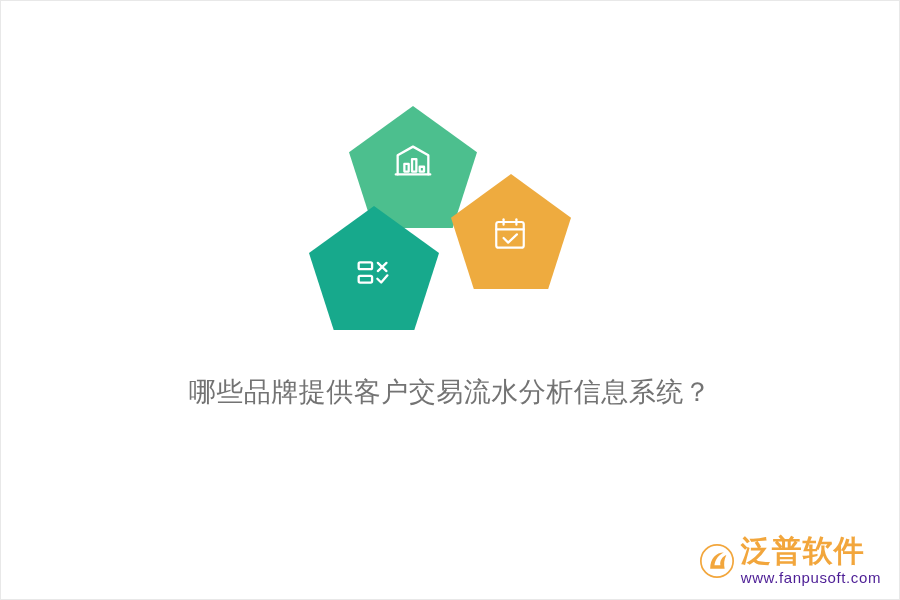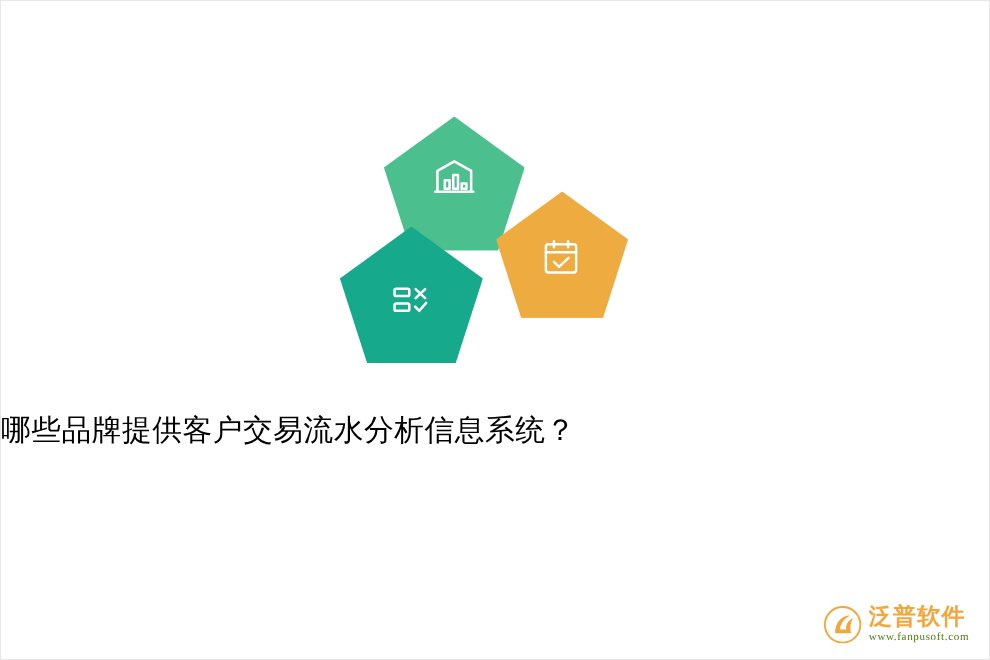--- a/index.html
+++ b/index.html
@@ -61,24 +61,25 @@
   .penta-green .icon-wrap { transform: translateY(-6px); }
   .penta-orange .icon-wrap { transform: translateY(2px); }
   .penta-teal .icon-wrap { transform: translateY(4px); }
 
   
   .headline {
     position: absolute;
     left: 0;
     right: 0;
     top: 368px;
+    text-align: center;
     font-size: 27px;
     line-height: 45px;
     letter-spacing: 0.5px;
-    color: #000000;
+    color: #737373;
     font-family: "DejaVu Sans", sans-serif;
     font-weight: 400;
   }
   .headline .line {
     display: block;
   }
 
   
   .logo {
     position: absolute;
@@ -92,30 +93,30 @@
     width: 34px;
     height: 34px;
     flex: 0 0 34px;
   }
   .logo-text {
     display: flex;
     flex-direction: column;
     line-height: 1;
   }
   .logo-name {
-    font-size: 21px;
+    font-size: 30px;
     font-weight: bold;
     color: #f2a63c;
     font-family: "DejaVu Sans", sans-serif;
     letter-spacing: 1px;
   }
   .logo-url {
-    font-size: 10px;
-    color: #4d7c0f;
-    font-family: Liberation Serif, serif;
+    font-size: 15px;
+    color: #4c1d95;
+    font-family: Liberation Sans, sans-serif;
     letter-spacing: 0.6px;
     margin-top: 4px;
   }
 </style>
 </head>
 <body>
 
 <div class="stage">
 
   <div class="cluster">

